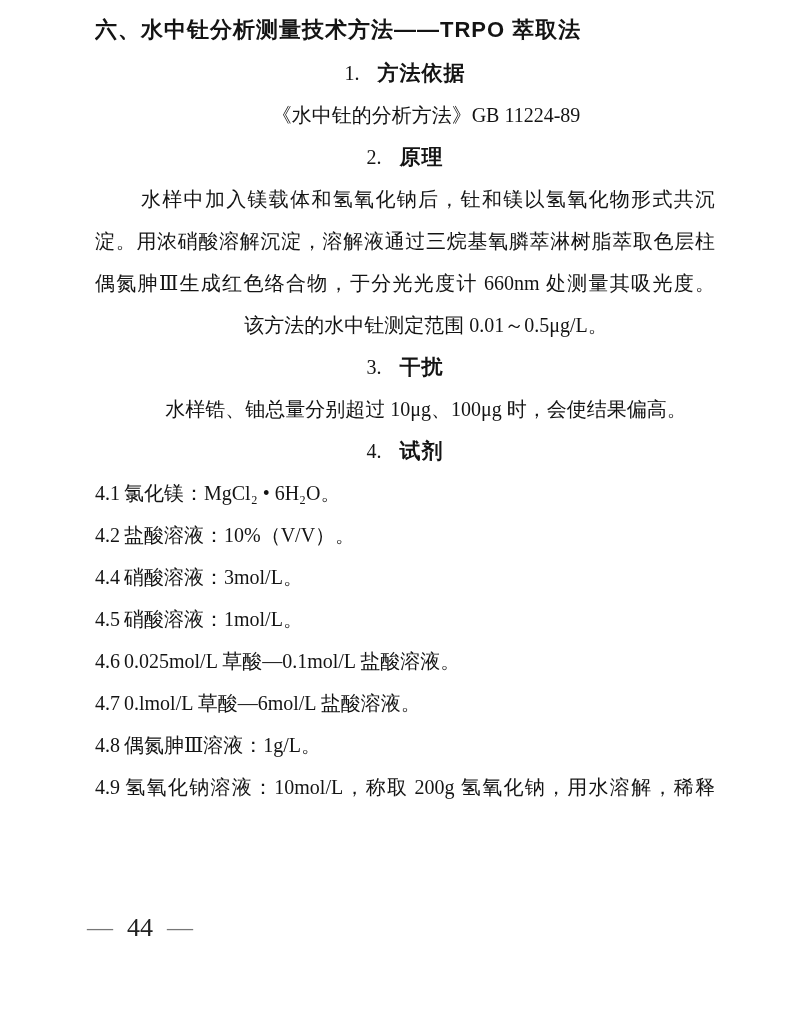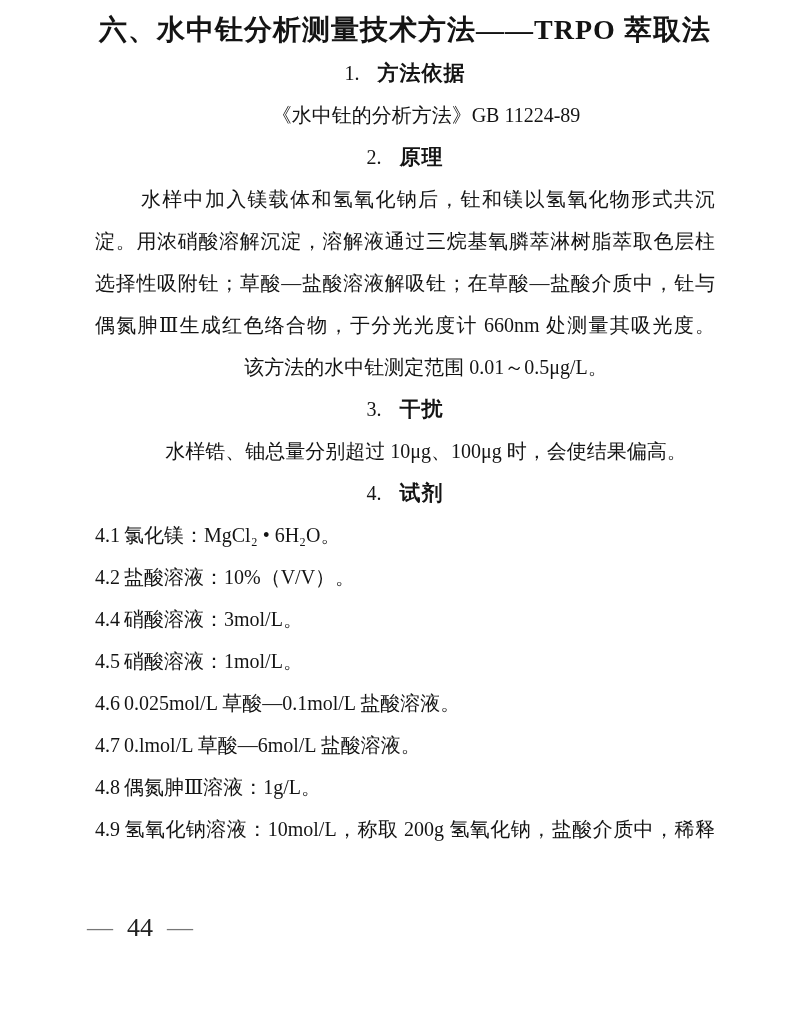--- a/index.html
+++ b/index.html
@@ -14,30 +14,29 @@
   }
   .doc{padding:8px 85px 0 95px;}
   .line{
     font-size:20px;
     line-height:42px;
     height:42px;
     margin:0;
     overflow:hidden;
   }
   .title{
-    font-family:Liberation Serif, serif;
+    font-family:Liberation Sans, sans-serif;
     font-weight:bold;
-    font-size:28px;
+    font-size:22px;
     line-height:44px;
     height:44px;
     margin:0;
     letter-spacing:1px;
     white-space:nowrap;
     overflow:hidden;
-    text-align:center;
   }
   .heading{
     font-size:20px;
     line-height:42px;
     height:42px;
     white-space:nowrap;
     overflow:hidden;
     text-align:center;
   }
   .heading .hnum{
@@ -81,21 +80,20 @@
     <h1 class="title">六、水中钍分析测量技术方法——TRPO 萃取法</h1>
 
     <div class="heading"><span class="hnum">1.</span><span class="htxt">方法依据</span></div>
 
     <div class="line indent">《水中钍的分析方法》GB 11224-89</div>
 
     <div class="heading"><span class="hnum">2.</span><span class="htxt">原理</span></div>
 
     <div class="line jline jfirst">水样中加入镁载体和氢氧化钠后，钍和镁以氢氧化物形式共沉</div>
     <div class="line jline">淀。用浓硝酸溶解沉淀，溶解液通过三烷基氧膦萃淋树脂萃取色层柱</div>
-    <div class="line jline">选择性吸附钍；草酸—盐酸溶液解吸钍；在草酸—盐酸介质中，钍与</div>
     <div class="line jline">偶氮胂Ⅲ生成红色络合物，于分光光度计 660nm 处测量其吸光度。</div>
     <div class="line indent">该方法的水中钍测定范围 0.01～0.5μg/L。</div>
 
     <div class="heading"><span class="hnum">3.</span><span class="htxt">干扰</span></div>
 
     <div class="line indent">水样锆、铀总量分别超过 10μg、100μg 时，会使结果偏高。</div>
 
     <div class="heading"><span class="hnum">4.</span><span class="htxt">试剂</span></div>
 
     <div class="line item"><span class="inum">4.1</span><span>氯化镁：MgCl₂ • 6H₂O。</span></div>
@@ -106,18 +104,18 @@
     <div class="line item"><span class="inum">4.4</span><span>硝酸溶液：3mol/L。</span></div>
 
     <div class="line item"><span class="inum">4.5</span><span>硝酸溶液：1mol/L。</span></div>
 
     <div class="line item"><span class="inum">4.6</span><span>0.025mol/L 草酸—0.1mol/L 盐酸溶液。</span></div>
 
     <div class="line item"><span class="inum">4.7</span><span>0.lmol/L 草酸—6mol/L 盐酸溶液。</span></div>
 
     <div class="line item"><span class="inum">4.8</span><span>偶氮胂Ⅲ溶液：1g/L。</span></div>
 
-    <div class="line item jline"><span class="inum">4.9</span><span>氢氧化钠溶液：10mol/L，称取 200g 氢氧化钠，盐酸介质中，稀释</span></div>
+    <div class="line item jline"><span class="inum">4.9</span><span>氢氧化钠溶液：10mol/L，称取 200g 氢氧化钠，用水溶解，稀释</span></div>
 
   </div>
 
   <div class="footer"><span class="dash">—</span><span>44</span><span class="dash right">—</span></div>
 </div>
 
 </body></html>

